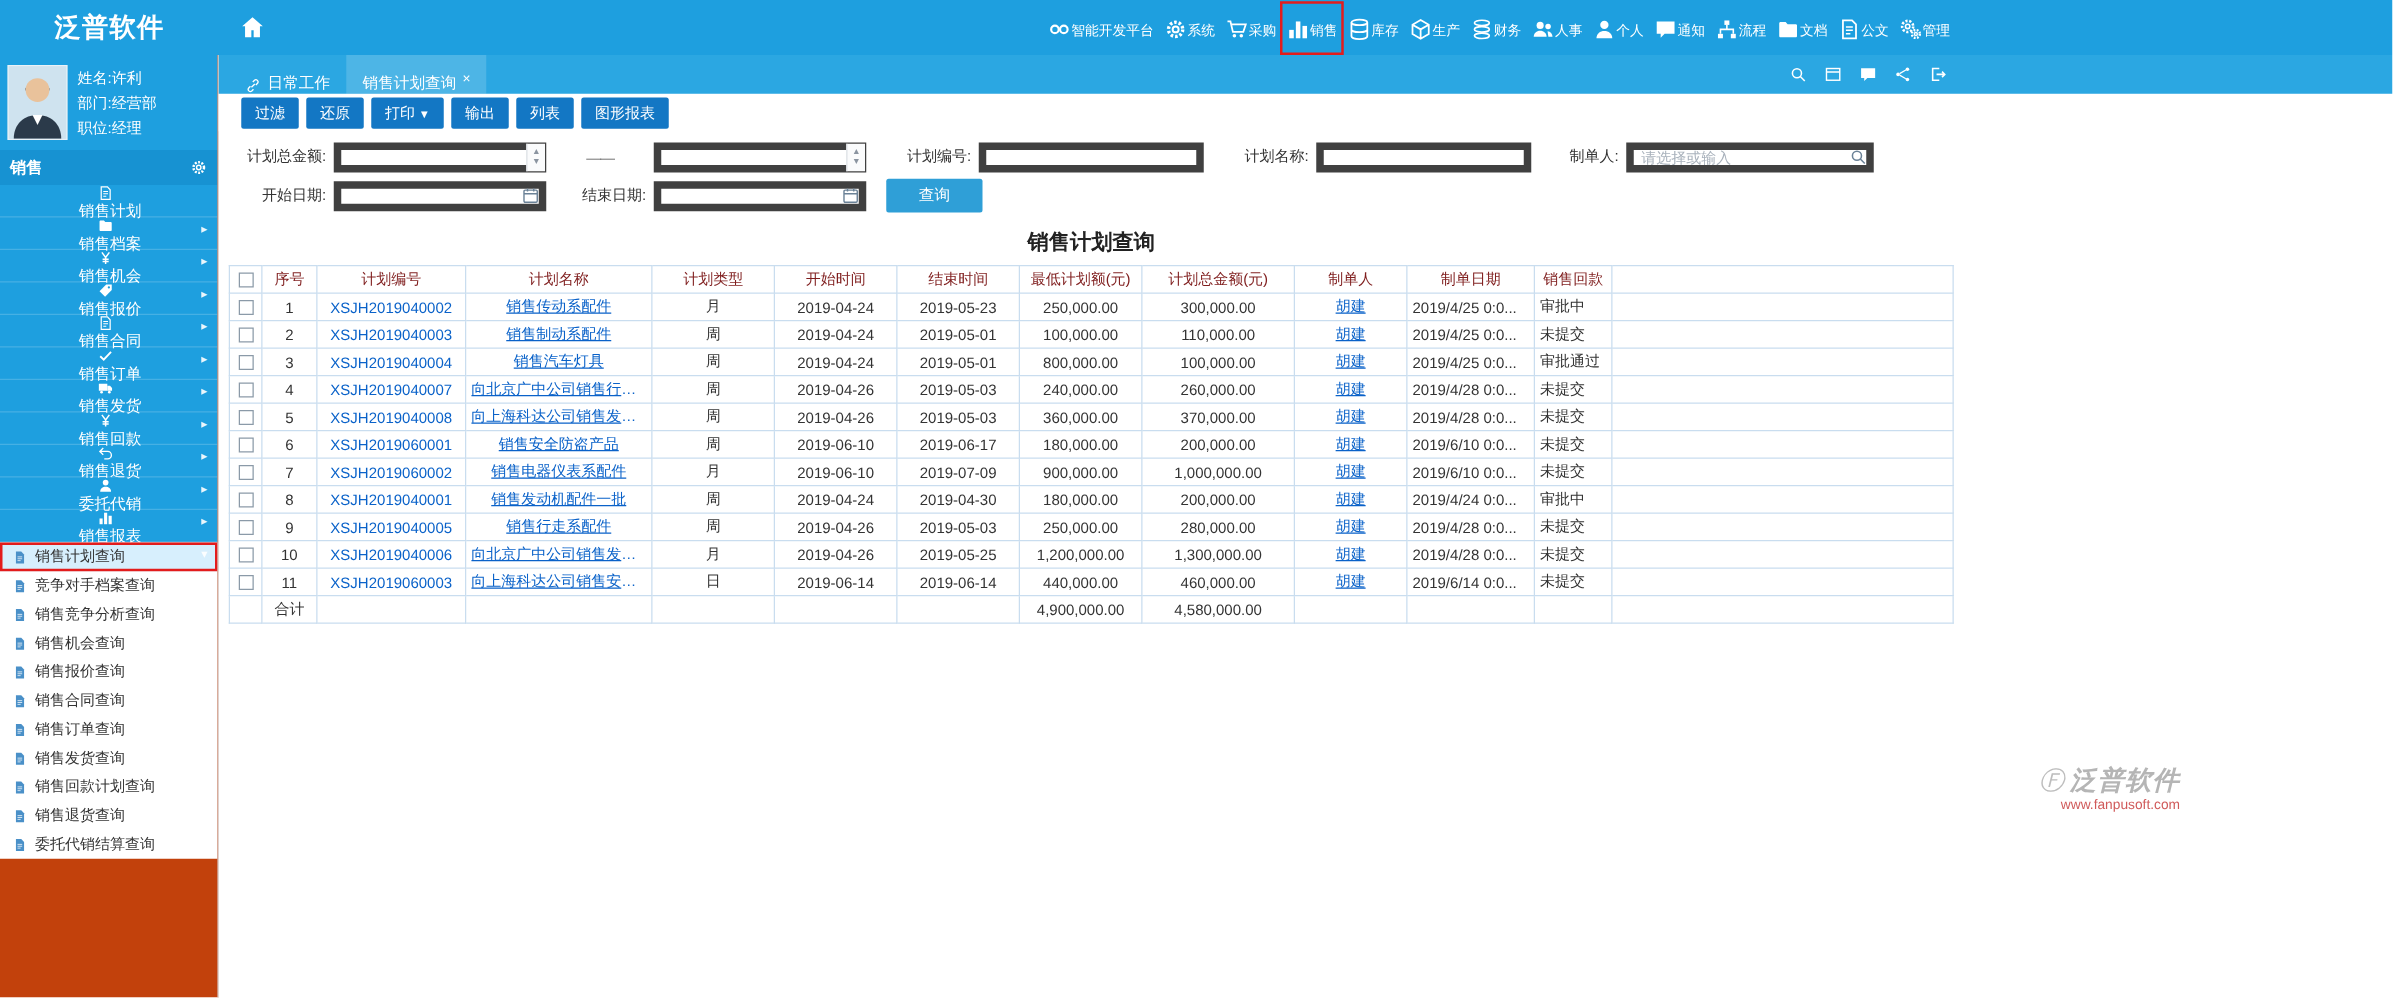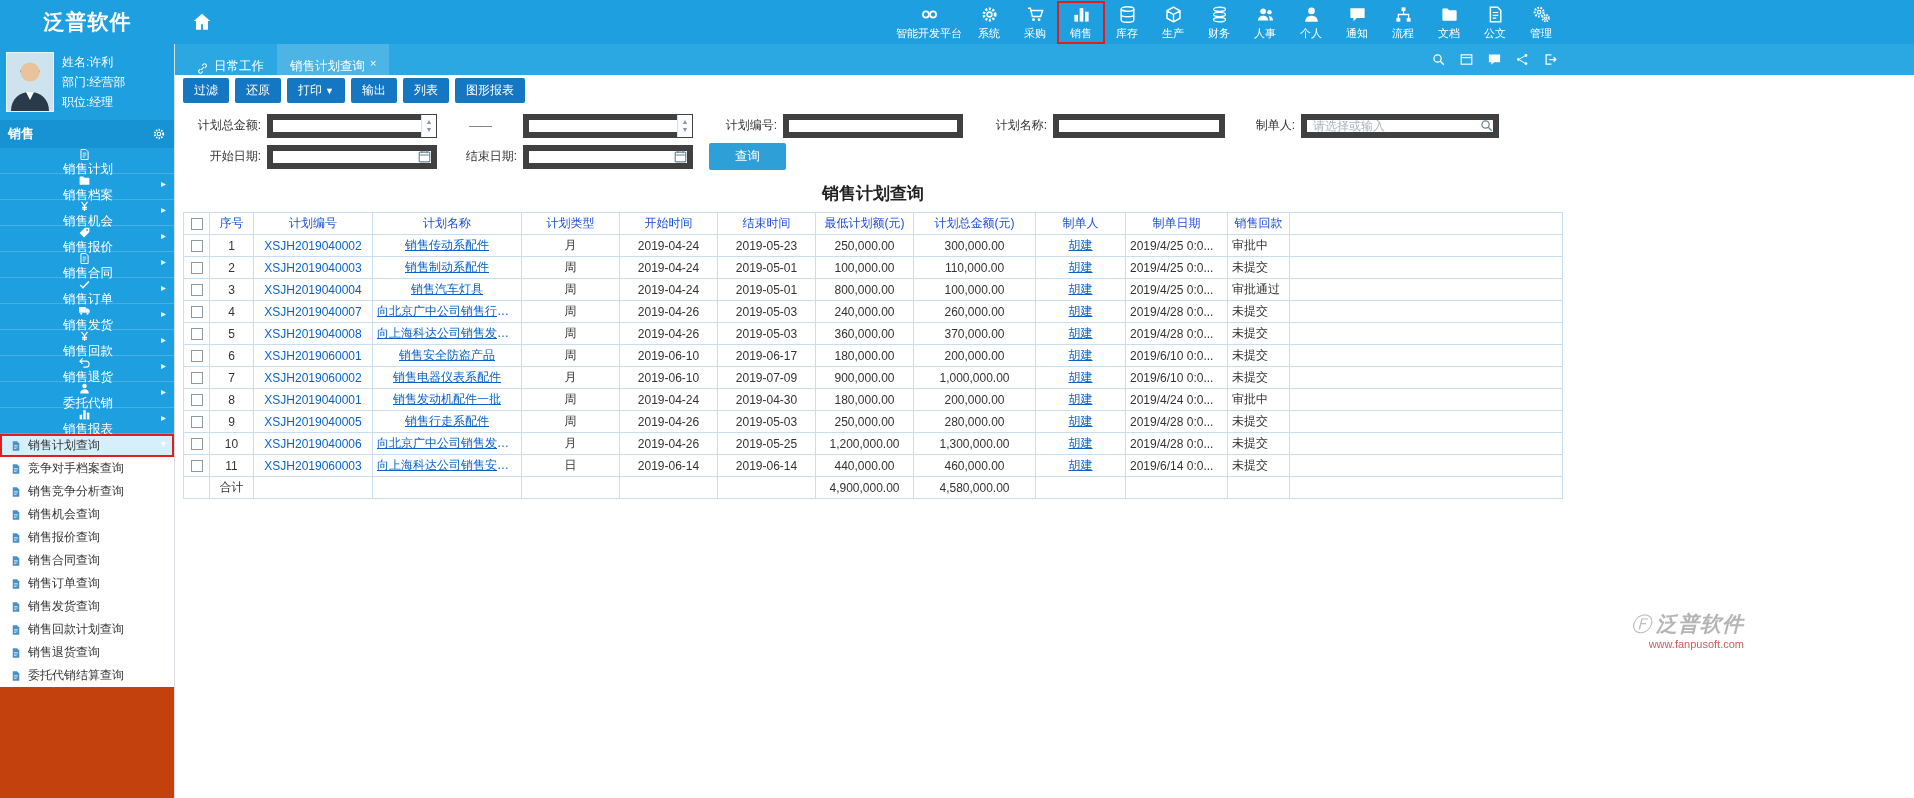--- a/index.html
+++ b/index.html
@@ -10,21 +10,21 @@
     -webkit-font-smoothing:antialiased;
   }
   svg.ic { fill:currentColor; display:block; }
 
   
   .topbar { height:44px; background:#1e9fdf; display:flex; align-items:center; color:#fff; }
   .logo { width:175px; flex:none; font-size:21px; font-weight:bold; text-align:center; letter-spacing:1px; }
   .home-btn { margin-left:16px; cursor:pointer; }
   .home-btn svg { width:22px; height:22px; }
   .nav-group { margin-left:auto; margin-right:350px; display:flex; }
-  .nav-item { min-width:46px; padding:3px 4px 0; display:flex; flex-direction:column; align-items:center; cursor:pointer; height:41px; }
+  .nav-item { min-width:46px; padding:3px 4px 0; display:flex; flex-direction:row; align-items:center; cursor:pointer; height:41px; }
   .nav-item svg { width:19px; height:19px; }
   .nav-lbl { font-size:11px; margin-top:2px; white-space:nowrap; }
   .nav-item.hl { outline:2px solid #e31c1c; outline-offset:-1px; }
 
   
   .layout { display:flex; height:754px; }
   .sidebar { width:175px; flex:none; background:#c2410c; border-right:1px solid #d8dee4; overflow:hidden; }
   .main { flex:1; position:relative; background:#fff; }
 
   
@@ -46,21 +46,21 @@
   
   .tabbar { height:31px; background:#2ba7e2; display:flex; align-items:center; padding-left:8px; position:relative; }
   .tab { display:flex; align-items:flex-end; color:#fff; font-size:12.5px; padding:0 13px; height:31px; cursor:pointer; white-space:nowrap; }
   .tab svg { width:13px; height:13px; margin-right:5px; }
   .tab.active { background:rgba(255,255,255,.16); }
   .tab-close { font-size:11px; margin-left:5px; position:relative; top:-6px; cursor:pointer; }
   .tab-actions { position:absolute; right:356px; top:0; height:31px; display:flex; align-items:center; gap:13px; }
   .tab-actions svg { width:15px; height:15px; color:#fff; cursor:pointer; }
 
   
-  .toolbar { height:30px; background:#fff; display:flex; align-items:center; padding-left:8px; gap:6px; }
+  .toolbar { height:30px; background:#fff; display:flex; align-items:center; padding-left:18px; gap:6px; }
   .tbtn { background:#1377c4; color:#fff; font-size:12px; padding:4px 11px; border-radius:2px; cursor:pointer; border:none; font-family:inherit; }
   .caret { font-size:9px; margin-left:3px; }
 
   
   .filters { padding:5px 0 2px; }
   .f-row { display:flex; align-items:center; height:31px; font-size:12px; color:#333; padding-left:8px; }
   .f-label { width:84px; text-align:right; padding-right:6px; flex:none; }
   .f-label.w90 { width:90px; }
   .f-label.w76 { width:76px; }
   .f-label.end { width:86px; }
@@ -75,21 +75,21 @@
   .in-ico { position:absolute; right:5px; top:4px; color:#6b8297; cursor:pointer; }
   .in-ico svg { width:15px; height:15px; }
   .dash { width:86px; text-align:center; color:#777; letter-spacing:-1px; }
   .qbtn { background:#2f9fd7; color:#fff; border:none; font-family:inherit; font-size:12.5px; padding:5px 26px; border-radius:2px; margin-left:16px; cursor:pointer; }
 
   
   .grid-title { width:1380px; text-align:center; font-size:17px; font-weight:bold; color:#222; margin:8px 0 7px 8px; }
   .grid { margin-left:8px; }
   table { border-collapse:collapse; table-layout:fixed; width:1380px; }
   th,td { border:1px solid #c9ddef; height:22px; padding:0 4px; font-size:12px; color:#333; overflow:hidden; white-space:nowrap; }
-  th { font-weight:400; color:#1d4ed8; text-align:center; background:#fff; cursor:pointer; }
+  th { font-weight:400; color:#7f1d1d; text-align:center; background:#fff; cursor:pointer; }
   td.c { text-align:center; } td.r { text-align:center; } td.l { text-align:left; }
   td .lnk { color:#0a62c9; text-decoration:none; cursor:pointer; display:block; overflow:hidden; text-overflow:ellipsis; white-space:nowrap; }
   td .lnk.u { text-decoration:underline; }
   .cb { display:inline-block; width:12px; height:12px; border:1px solid #8b9aa8; background:#fff; vertical-align:middle; cursor:pointer; }
 
   
   .watermark { position:absolute; right:170px; top:566px; text-align:right; color:#b5b5b5; }
   .wm-row { display:flex; align-items:center; gap:5px; justify-content:flex-end; }
   .wm-mark { font-size:20px; color:#bdbdbd; font-style:italic; }
   .wm-name { font-size:21px; font-weight:bold; font-style:italic; color:#b5b5b5; letter-spacing:1px; }

